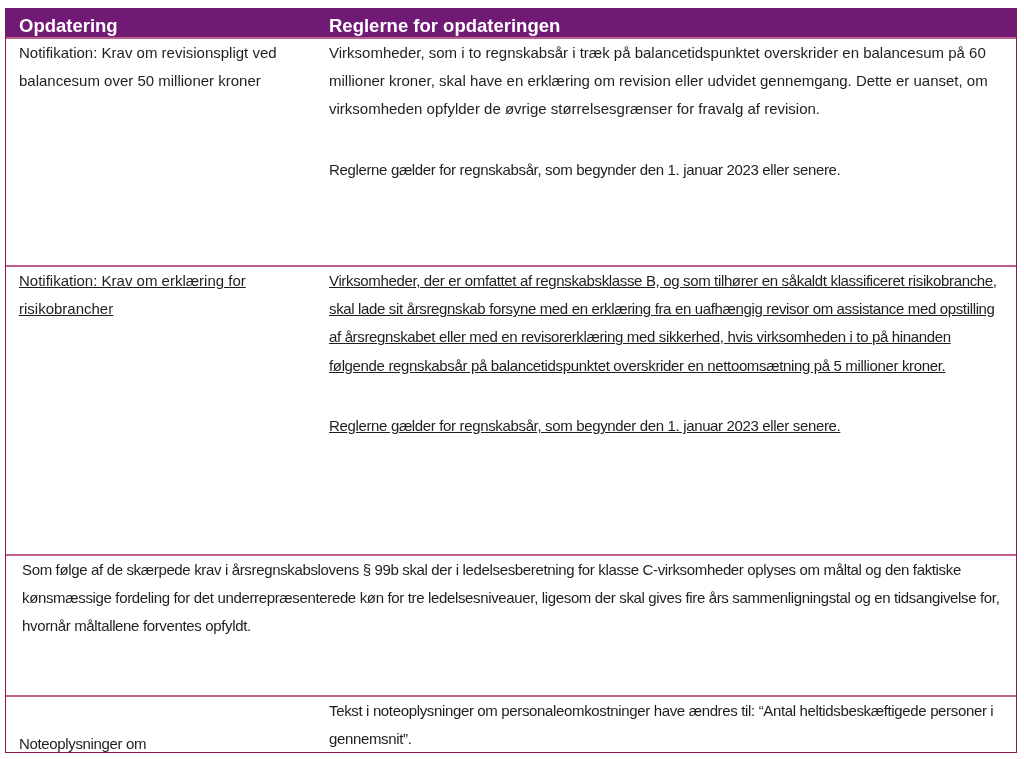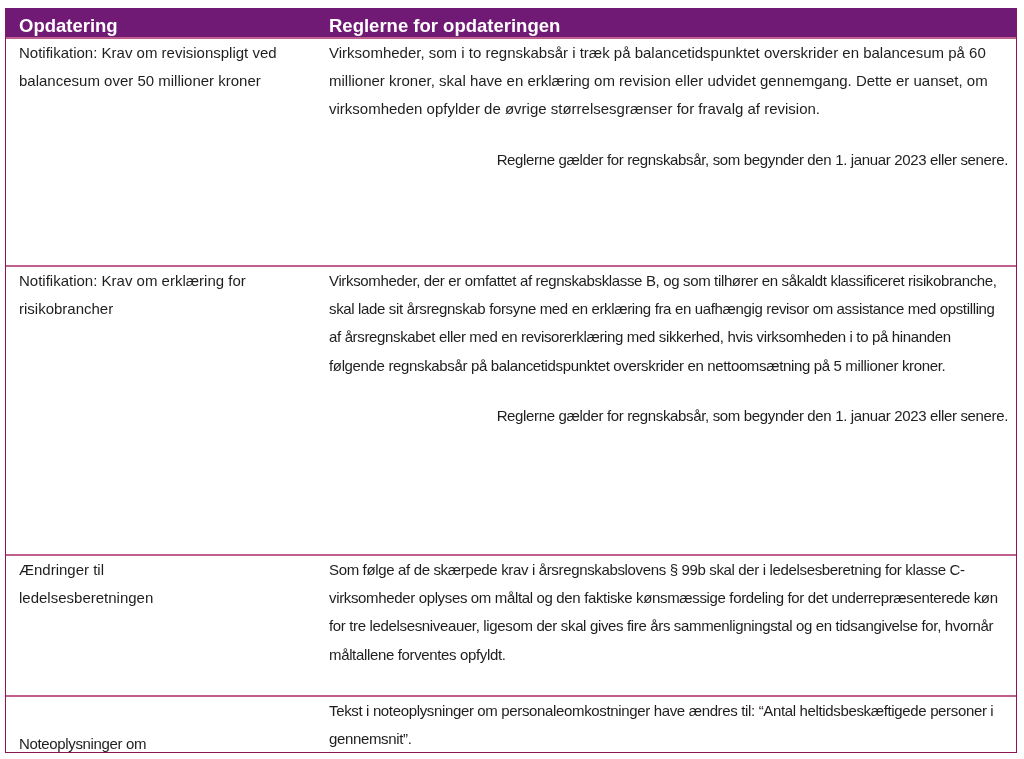--- a/index.html
+++ b/index.html
@@ -9,50 +9,49 @@
          border: 1.5px solid #8b1650; border-top: none; box-sizing: border-box; }
   .hdr { display: flex; background: #701a75; color: #ffffff; font-weight: bold;
          font-size: 18.5px; height: 29px; align-items: flex-end; }
   .hdr .c1 { width: 307px; padding-left: 13px; box-sizing: border-box; }
   .hdr .c2 { flex: 1; padding-left: 16px; box-sizing: border-box; }
   .row { display: flex; border-top: 2px solid #c0608f; font-size: 15px; line-height: 28.2px; }
   .row:first-of-type { border-top: none; }
   .row .c1 { width: 307px; padding-left: 13px; box-sizing: border-box; }
   .row .c2 { flex: 1; padding-left: 16px; padding-right: 8px; box-sizing: border-box; }
   .row .c2 p { margin: 0; }
-  .row .c2 p + p { margin-top: 22px; text-align: right; }
+  .row .c2 p + p { margin-top: 32px; }
   .narrow { letter-spacing: -0.35px; }
 </style>
 </head>
 <body>
 
 <div class="tbl">
   <div class="hdr">
     <div class="c1">Opdatering</div>
     <div class="c2">Reglerne for opdateringen</div>
   </div>
 
   <div class="row" style="height:226px;">
     <div class="c1" style="padding-right:6px;">Notifikation: Krav om revisionspligt ved balancesum over 50 millioner kroner</div>
     <div class="c2">
       <p>Virksomheder, som i to regnskabsår i træk på balancetidspunktet overskrider en balancesum på 60 millioner kroner, skal have en erklæring om revision eller udvidet gennemgang. Dette er uanset, om virksomheden opfylder de øvrige størrelsesgrænser for fravalg af revision.</p>
       <p class="narrow">Reglerne gælder for regnskabsår, som begynder den 1. januar 2023 eller senere.</p>
     </div>
   </div>
 
-  <div class="row" style="height:287px;">
+  <div class="row" style="height:287px;text-decoration:underline;">
     <div class="c1" style="padding-right:30px;">Notifikation: Krav om erklæring for risikobrancher</div>
     <div class="c2 narrow">
       <p>Virksomheder, der er omfattet af regnskabsklasse B, og som tilhører en såkaldt klassificeret risikobranche, skal lade sit årsregnskab forsyne med en erklæring fra en uafhængig revisor om assistance med opstilling af årsregnskabet eller med en revisorerklæring med sikkerhed, hvis virksomheden i to på hinanden følgende regnskabsår på balancetidspunktet overskrider en nettoomsætning på 5 millioner kroner.</p>
       <p>Reglerne gælder for regnskabsår, som begynder den 1. januar 2023 eller senere.</p>
     </div>
   </div>
 
   <div class="row" style="height:139px;">
-    <div class="c1" style="padding-right:110px;">Ændringer til ledelsesberetningen</div>
     <div class="c2 narrow">
       <p>Som følge af de skærpede krav i årsregnskabslovens § 99b skal der i ledelsesberetning for klasse C-virksomheder oplyses om måltal og den faktiske kønsmæssige fordeling for det underrepræsenterede køn for tre ledelsesniveauer, ligesom der skal gives fire års sammenligningstal og en tidsangivelse for, hvornår måltallene forventes opfyldt.</p>
     </div>
   </div>
 
   <div class="row" style="height:55px;">
     <div class="c1 narrow" style="padding-right:70px;margin-top:33px;">Noteoplysninger om personaleomkostninger</div>
     <div class="c2 narrow">
       <p>Tekst i noteoplysninger om personaleomkostninger have ændres til: “Antal heltidsbeskæftigede personer i gennemsnit”.</p>
     </div>

